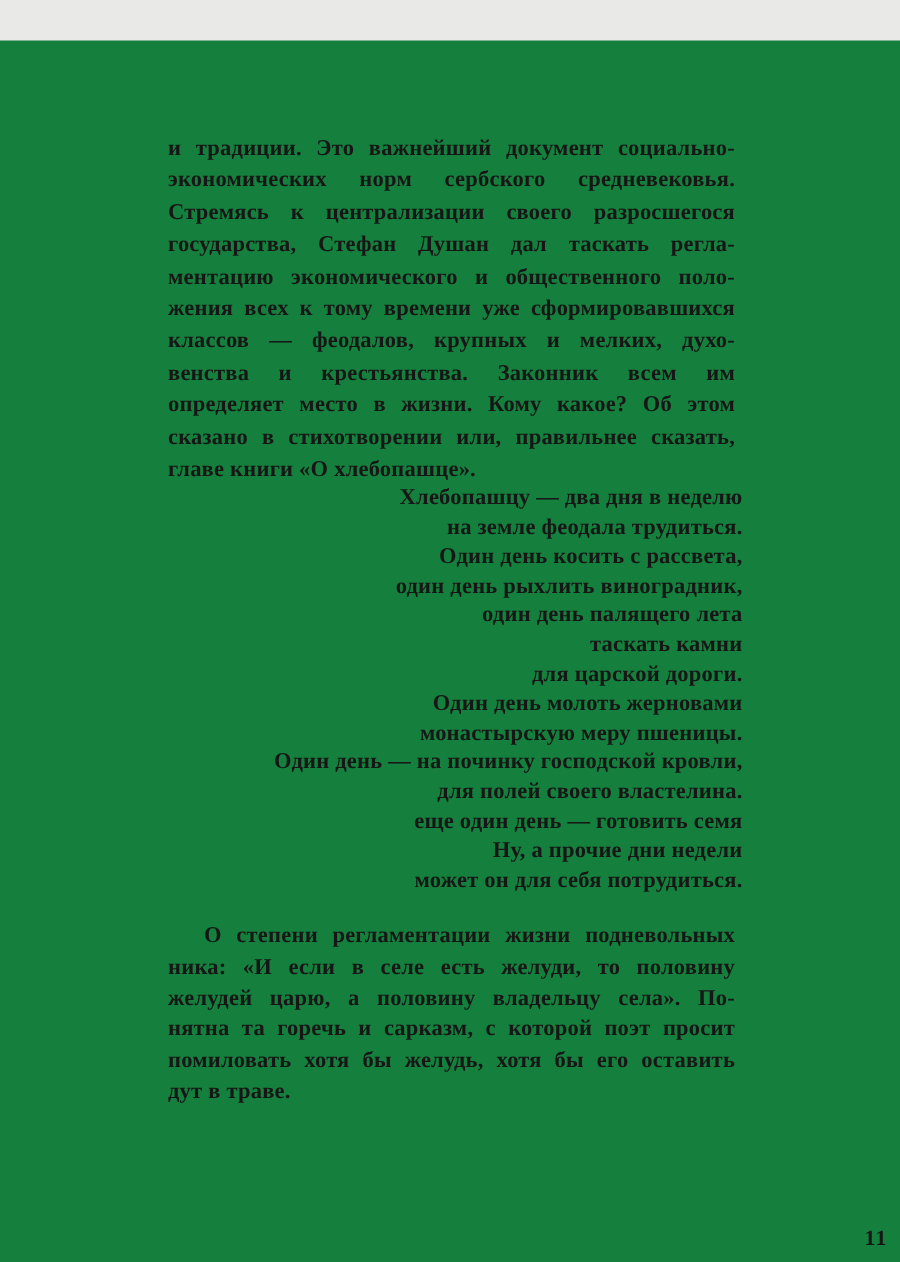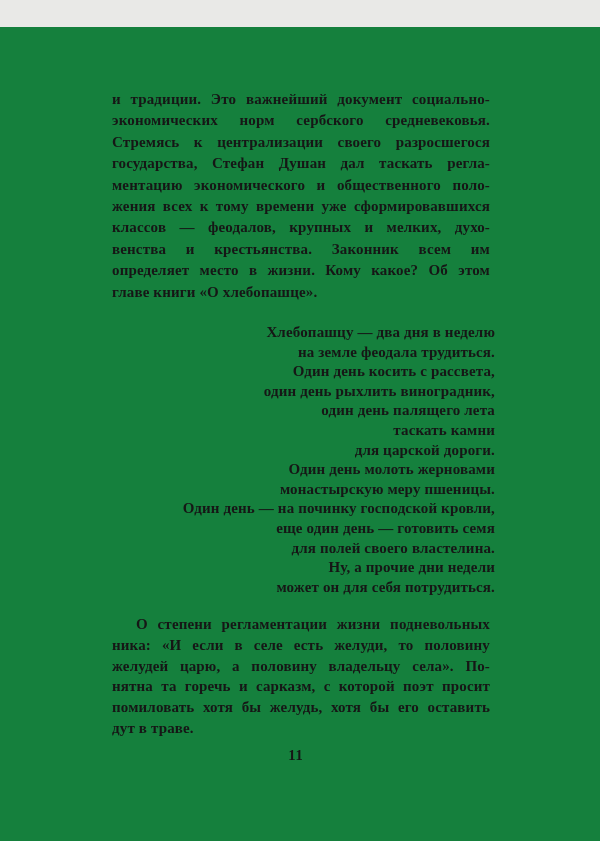--- a/index.html
+++ b/index.html
@@ -46,59 +46,60 @@
     font-size: 15px;
     line-height: 19.6px;
     letter-spacing: 0.15px;
   }
   .poem .pline {
     white-space: nowrap;
     text-align: right;
   }
   .pagenum {
     position: absolute;
-    top: 720px;
+    top: 791px;
     left: 0;
     width: 592px;
-    text-align: center;
+    text-align: right;
     font-size: 14.5px;
     letter-spacing: 1px;
   }
 </style>
 </head>
 <body>
 
 <div class="page">
 
   <div class="para para1">
     <div class="bline">и традиции. Это важнейший документ социально-</div>
     <div class="bline">экономических норм сербского средневековья.</div>
     <div class="bline">Стремясь к централизации своего разросшегося</div>
     <div class="bline">государства, Стефан Душан дал таскать регла-</div>
     <div class="bline">ментацию экономического и общественного поло-</div>
     <div class="bline">жения всех к тому времени уже сформировавшихся</div>
     <div class="bline">классов — феодалов, крупных и мелких, духо-</div>
     <div class="bline">венства и крестьянства. Законник всем им</div>
     <div class="bline">определяет место в жизни. Кому какое? Об этом</div>
+    <div class="bline">сказано в стихотворении или, правильнее сказать,</div>
     <div class="bline last">главе книги «О хлебопашце».</div>
   </div>
 
   <div class="poem">
     <div class="pline">Хлебопашцу — два дня в неделю</div>
     <div class="pline">на земле феодала трудиться.</div>
     <div class="pline">Один день косить с рассвета,</div>
     <div class="pline">один день рыхлить виноградник,</div>
     <div class="pline">один день палящего лета</div>
     <div class="pline">таскать камни</div>
     <div class="pline">для царской дороги.</div>
     <div class="pline">Один день молоть жерновами</div>
     <div class="pline">монастырскую меру пшеницы.</div>
     <div class="pline">Один день — на починку господской кровли,</div>
+    <div class="pline">для полей своего властелина.</div>
     <div class="pline">еще один день — готовить семя</div>
-    <div class="pline">для полей своего властелина.</div>
     <div class="pline">Ну, а прочие дни недели</div>
     <div class="pline">может он для себя потрудиться.</div>
   </div>
 
   <div class="para para2">
     <div class="bline indent">О степени регламентации жизни подневольных</div>
     <div class="bline">ника: «И если в селе есть желуди, то половину</div>
     <div class="bline">желудей царю, а половину владельцу села». По-</div>
     <div class="bline">нятна та горечь и сарказм, с которой поэт просит</div>
     <div class="bline">помиловать хотя бы желудь, хотя бы его оставить</div>

